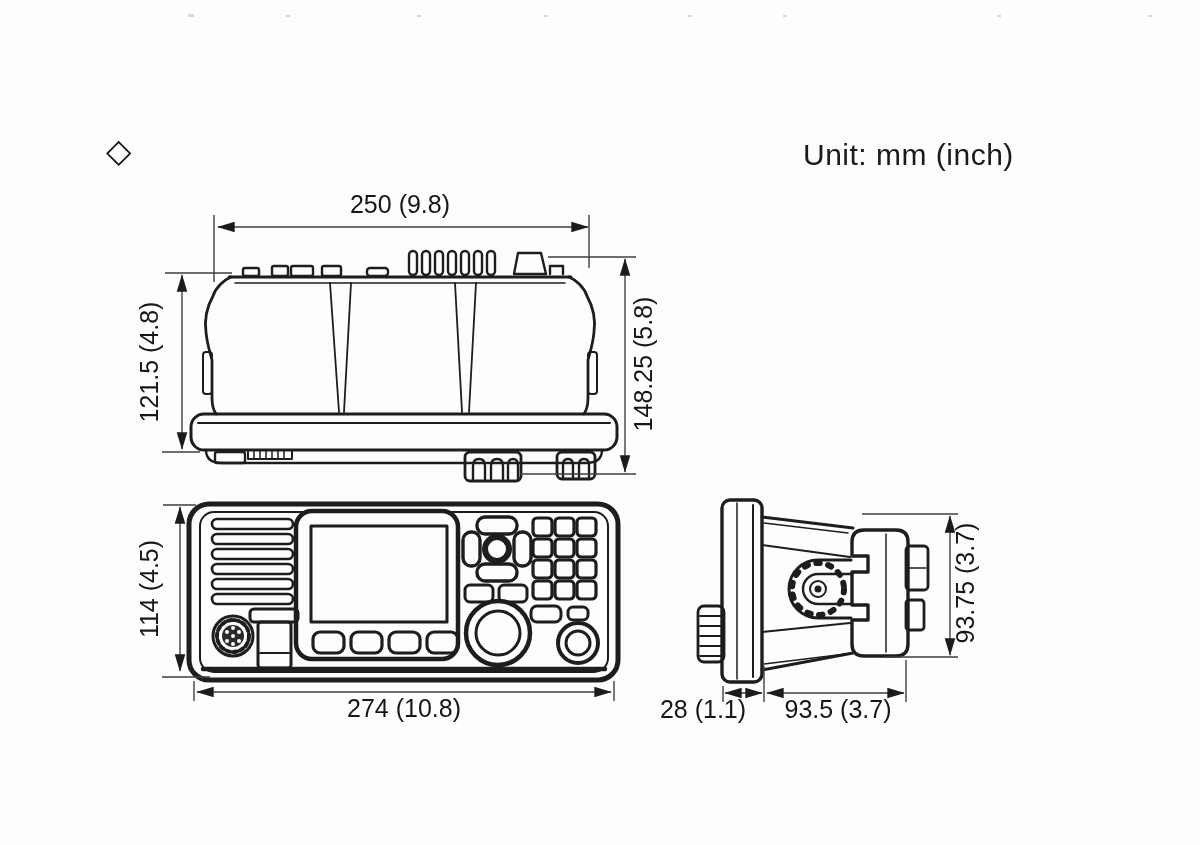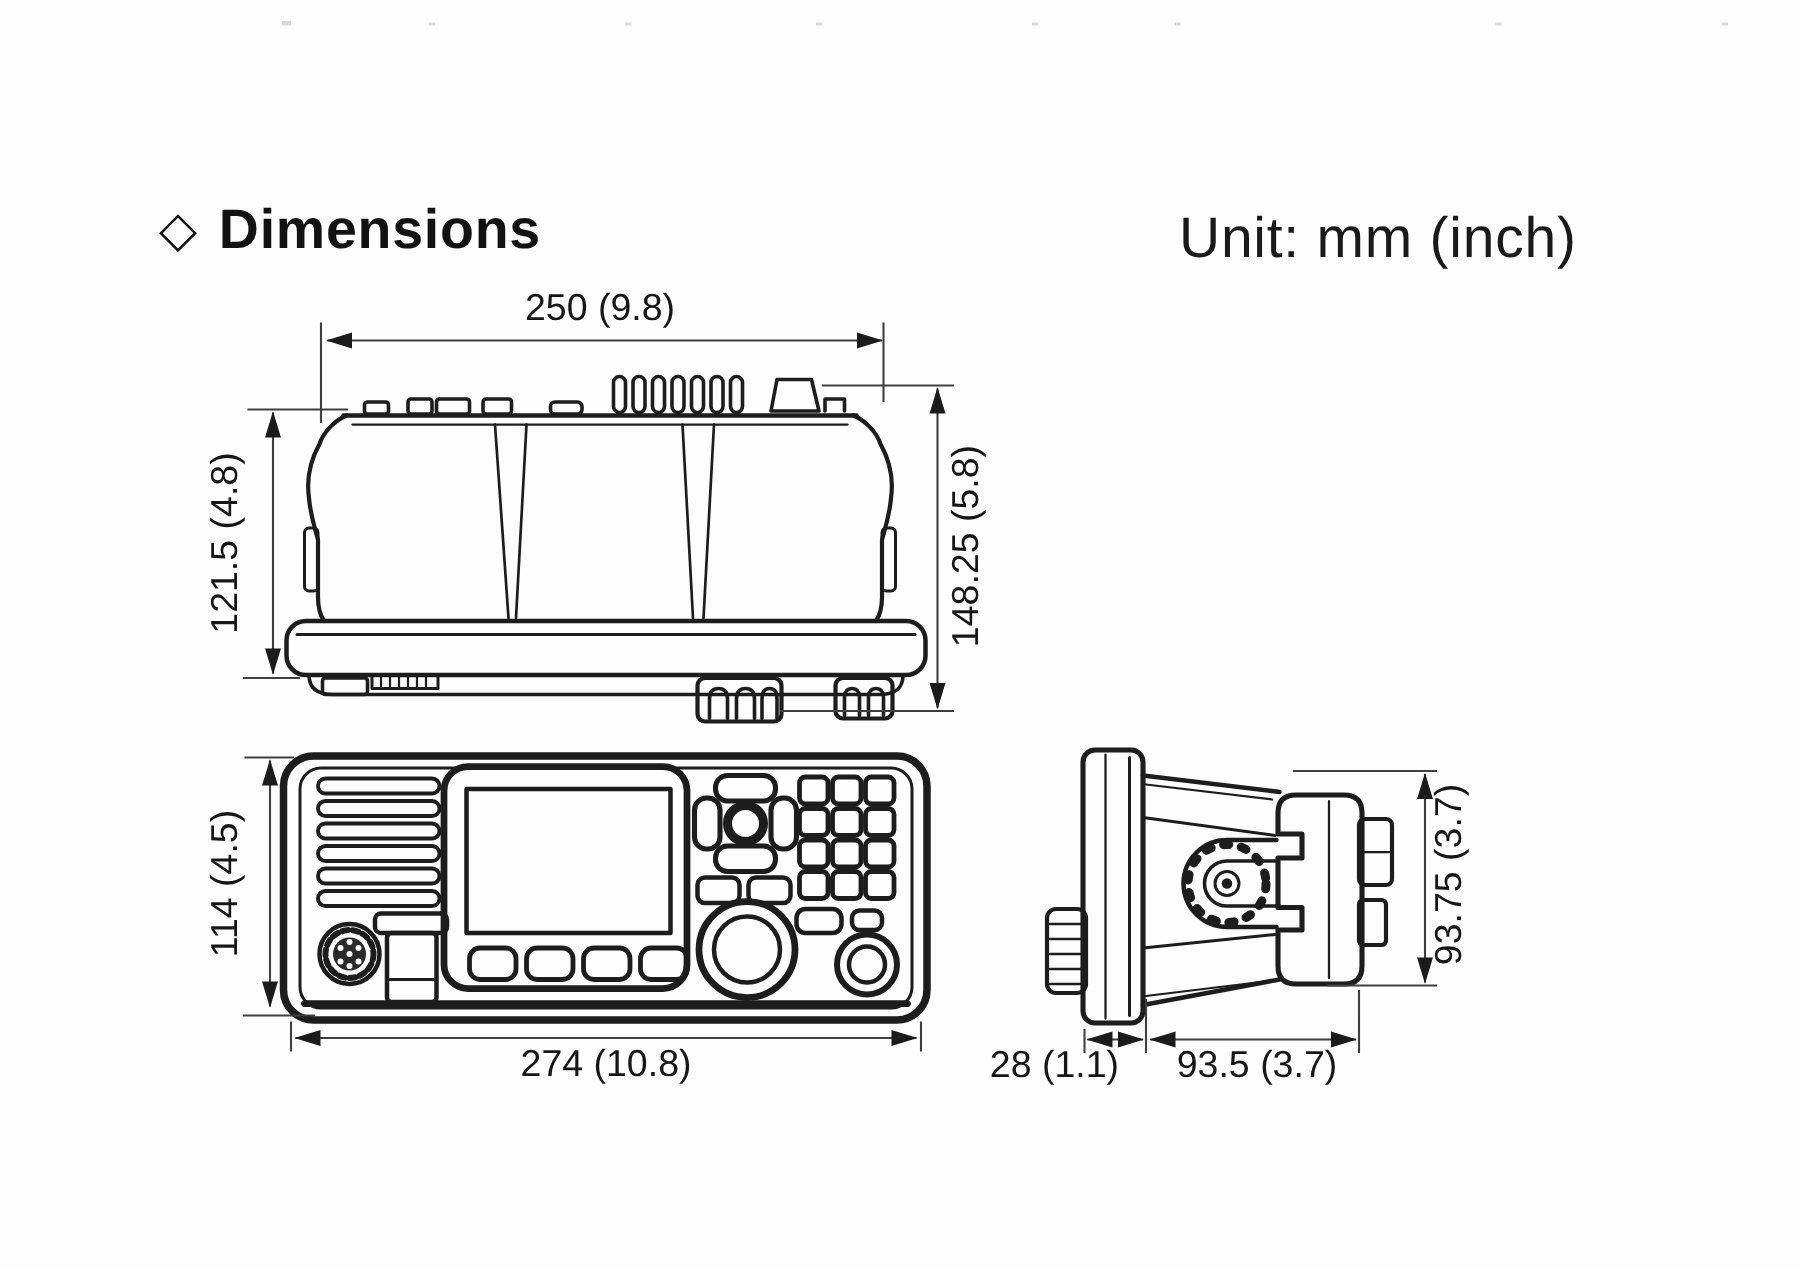--- a/index.html
+++ b/index.html
@@ -6,36 +6,35 @@
   .page{
     position:relative;width:1200px;height:845px;background:#fdfdfd;
     font-family:"Liberation Sans","DejaVu Sans",sans-serif;color:#161616;overflow:hidden;
   }
   .heading{
     position:absolute;left:106px;top:132px;display:flex;align-items:center;gap:14px;
     font-weight:bold;font-size:37px;letter-spacing:0.5px;color:#121212;
   }
   .heading .marker{font-weight:normal;font-size:33px;transform:translateY(-1px);}
   .unit{
-    position:absolute;left:786px;top:138px;font-size:38px;color:#1a1a1a;letter-spacing:0.5px;
+    position:absolute;left:803px;top:138px;font-size:30px;color:#1a1a1a;letter-spacing:0.5px;
   }
   svg text{
     font-family:"Liberation Sans","DejaVu Sans",sans-serif;font-size:25px;fill:#161616;
   }
   .drw{stroke:#1d1d1d;fill:none;stroke-linecap:round;stroke-linejoin:round;}
   .dim{stroke:#3f3f3f;stroke-width:1.4;fill:none;}
 </style>
 </head>
 <body>
 
 <div class="page">
 
   <div class="heading">
     <span class="marker">◇</span>
-    <span>Dimensions</span>
   </div>
 
   <div class="unit">Unit: mm (inch)</div>
 
   <svg width="1200" height="845" viewBox="0 0 1200 845" style="position:absolute;left:0;top:0;">
     <defs>
       <marker id="arw" viewBox="0 0 12 8" markerWidth="13" markerHeight="9" refX="11.5" refY="4" orient="auto-start-reverse">
         <path d="M0.5,0.5 L12,4 L0.5,7.5 Z" fill="#1b1b1b"></path>
       </marker>
     </defs>

